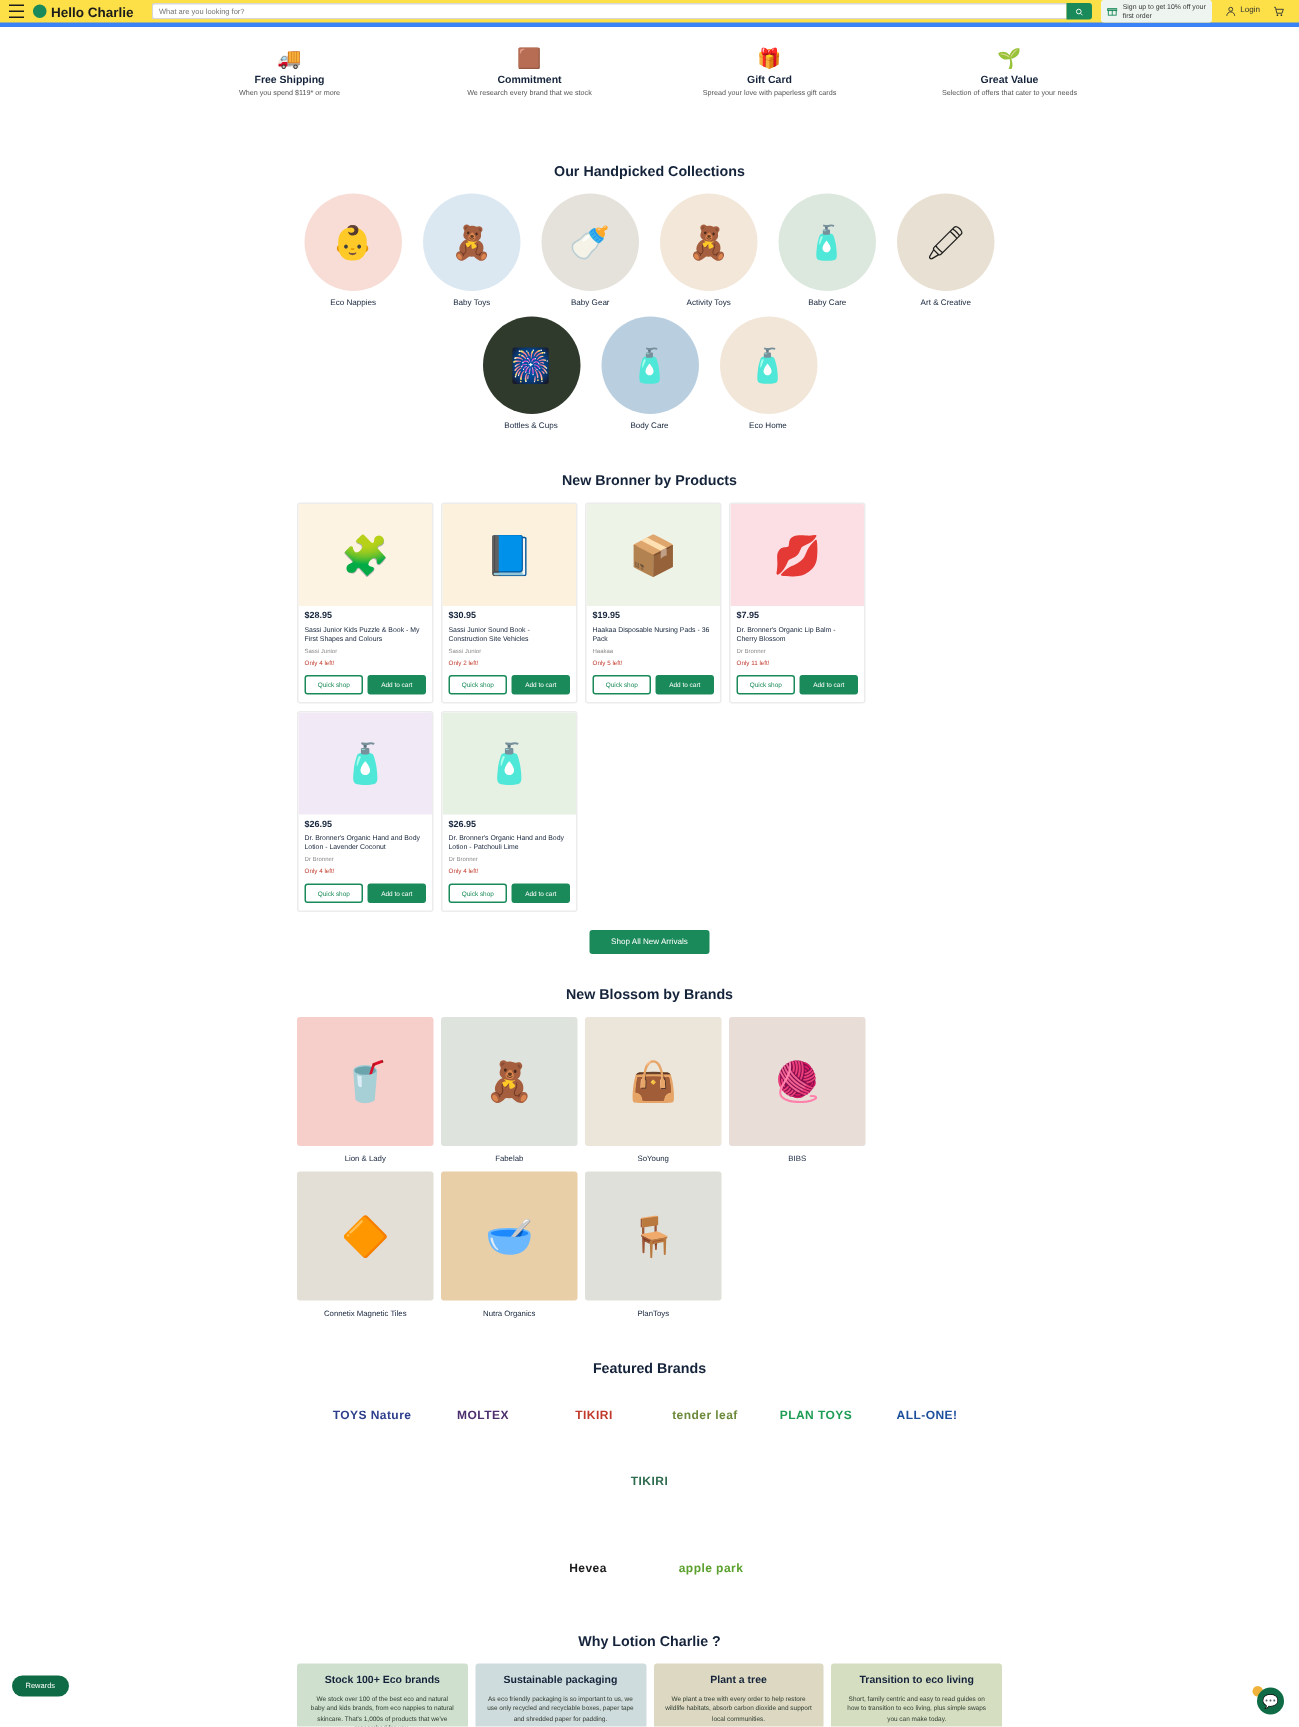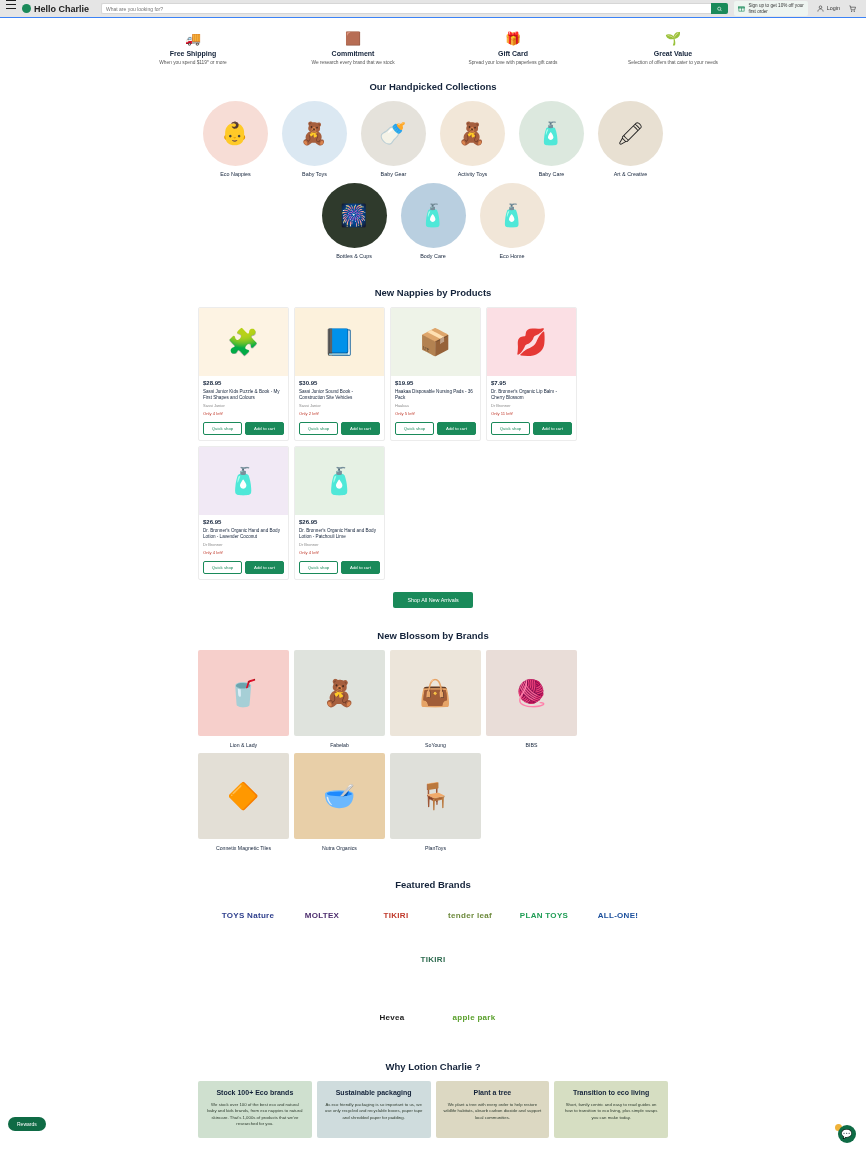--- a/index.html
+++ b/index.html
@@ -9,24 +9,24 @@
     font-family: "Liberation Sans", sans-serif;
     background: #ffffff;
     color: #1c1c1c;
     font-size: 11px;
     overflow: hidden;
     position: relative;
   }
   
   .header {
     height: 18px;
-    background:#e5e5e5;
-    display:flex; 
+    background:#fde047;
+    display:flex; align-items:center;
     padding: 0 6px;
-    border-bottom:1px solid #3b82f6;
+    border-bottom:3px solid #3b82f6;
     position:relative;
   }
   .burger { width:10px; height:9px; display:flex; flex-direction:column; justify-content:space-between; margin-right:6px;}
   .burger span { display:block; height:1px; background:#1c1c1c; width:100%; }
   .brand { display:flex; align-items:center; gap:3px; font-size:9px; font-weight:bold;}
   .brand-mark { width:9px; height:9px; border-radius:50%; background:#1a8a5a; }
   .searchwrap { flex:0 0 auto; margin-left:12px; display:flex; align-items:center; }
   .searchwrap input {
     width: 610px; height:11px; font-size:5px; padding:0 4px;
     border:1px solid #d6d6d6; border-right:none; border-radius:2px 0 0 2px;
@@ -52,21 +52,21 @@
   
   .valueprops {
     display:flex; justify-content:center; gap:0; padding: 14px 0 10px;
   }
   .vp { width:160px; text-align:center; }
   .vp-ico { font-size:13px; line-height:1; margin-bottom:5px; }
   .vp-title { font-size:7px; font-weight:bold; color:#14233a; margin-bottom:3px;}
   .vp-sub { font-size:4.8px; color:#555; }
 
   
-  .collections { padding: 6px 0 0 0; }
+  .collections { padding: 6px 0 0 0; margin-top: 28px; }
   .coll-grid {
     display:flex; flex-wrap:wrap; justify-content:center; gap:0 14px;
     width:470px; margin:0 auto;
   }
   .coll-item { width:65px; margin-bottom:6px; text-align:center; cursor:pointer; }
   .coll-circle {
     width:65px; height:65px; border-radius:50%; overflow:hidden;
     display:flex; align-items:center; justify-content:center;
     font-size:22px;
   }
@@ -241,21 +241,21 @@
       <div class="coll-label">Body Care</div>
     </div>
     <div class="coll-item">
       <div class="coll-circle" style="background:#f1e6d8">🧴</div>
       <div class="coll-label">Eco Home</div>
     </div>
   </div>
 </div>
 
 <div style="margin-top:22px;">
-  <div class="section-title">New Nappies by Products</div>
+  <div class="section-title">New Bronner by Products</div>
   <div class="products">
 
     <div class="pcard">
       <div class="pimg" style="background:#fdf3e3">🧩</div>
       <div class="pbody">
         <div class="pprice">$28.95</div>
         <div class="pname">Sassi Junior Kids Puzzle &amp; Book - My First Shapes and Colours</div>
         <div class="pbrand">Sassi Junior</div>
         <div class="pstock">Only 4 left!</div>
         <div class="pbtns">

